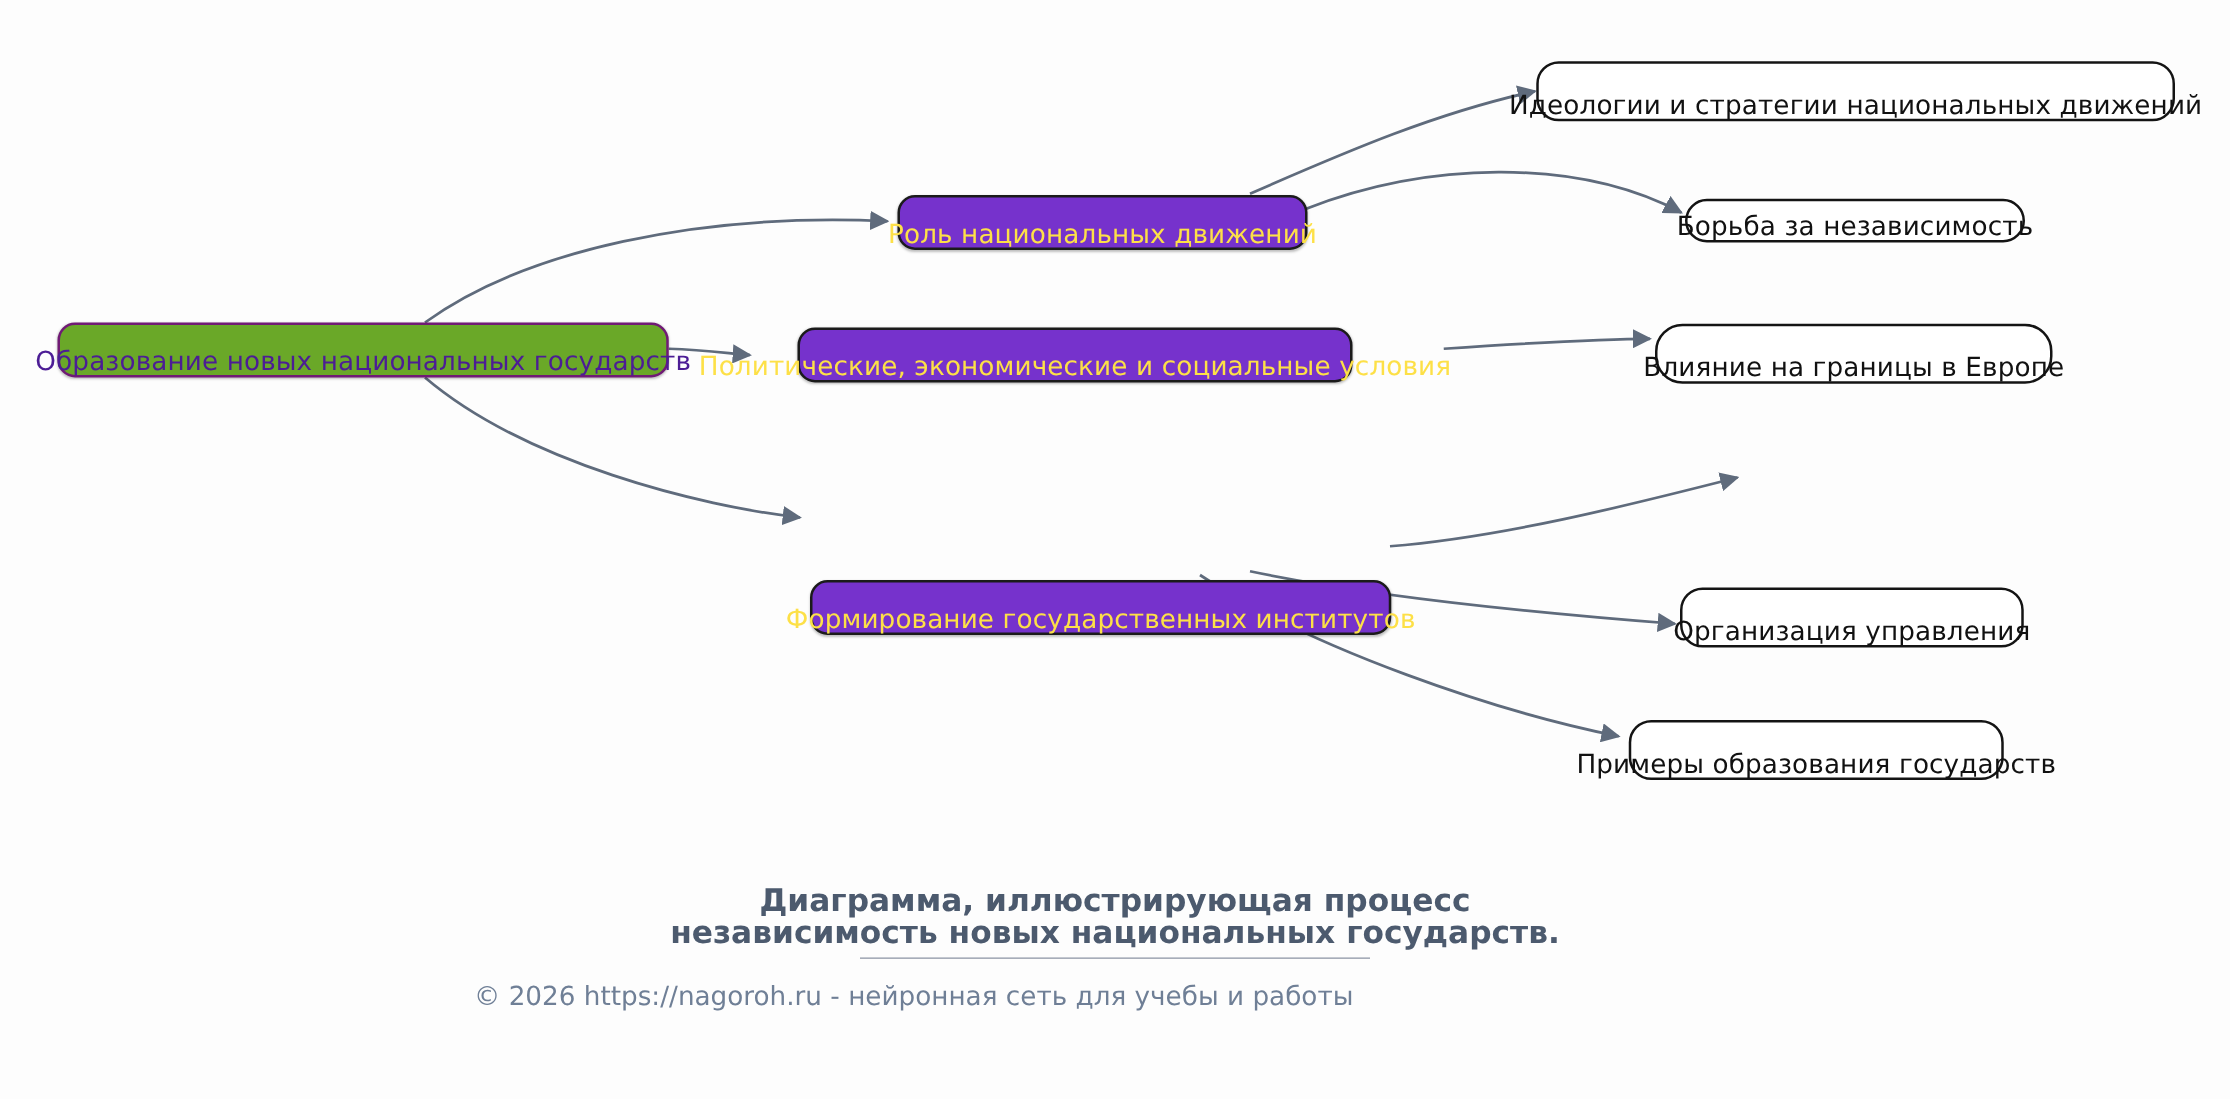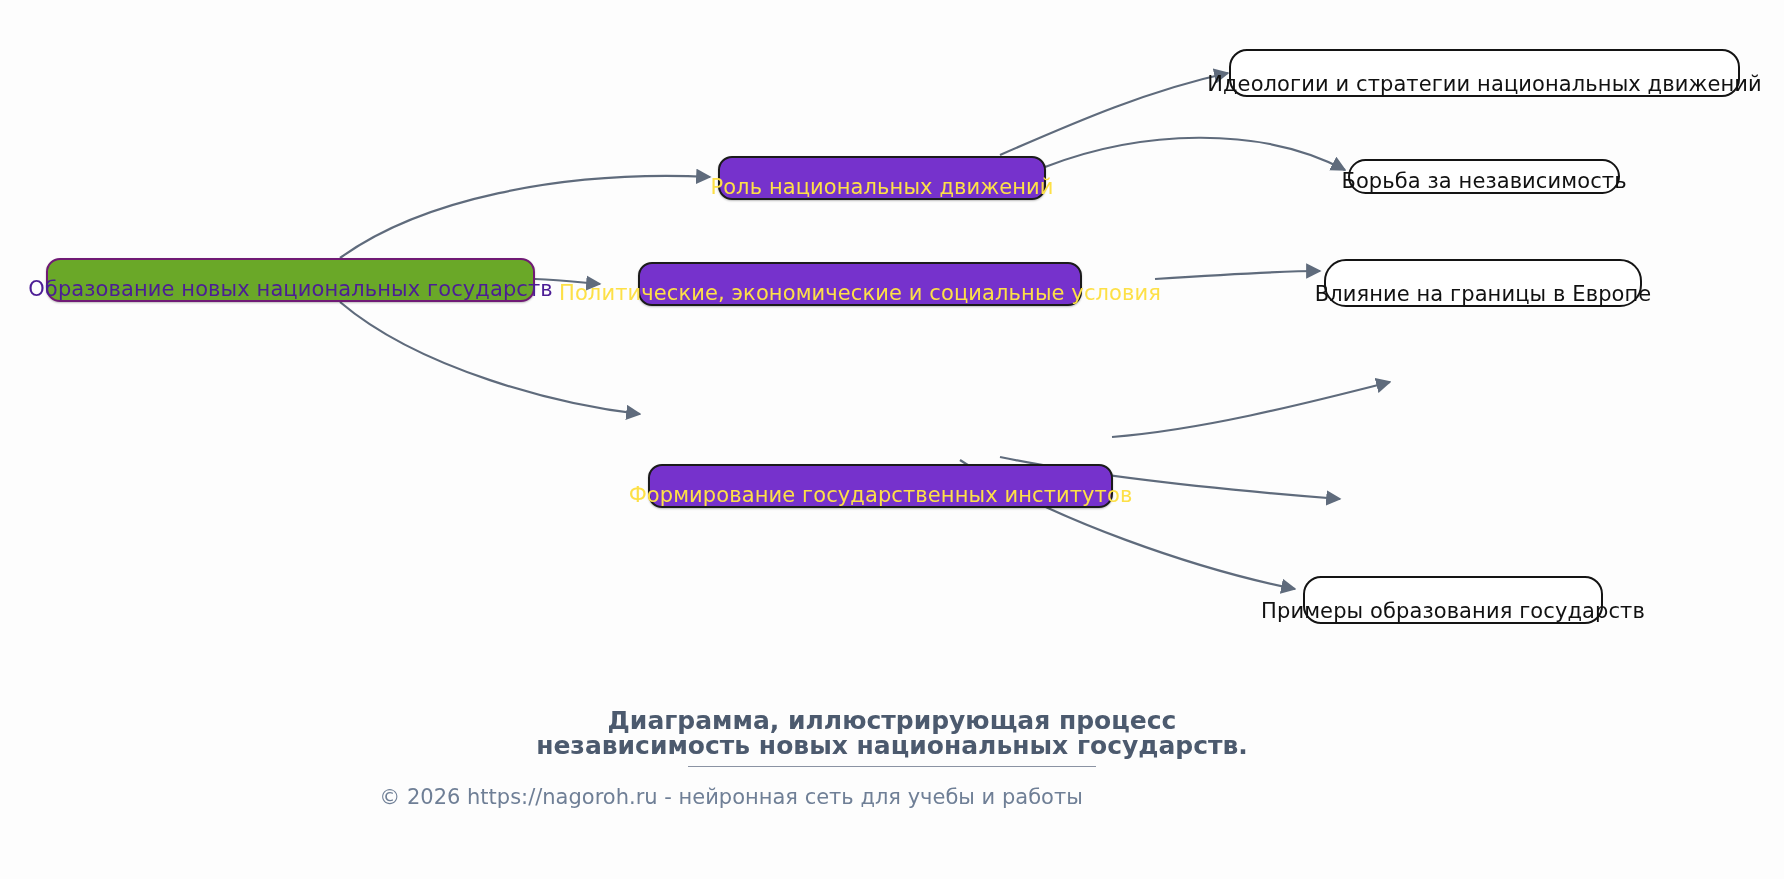--- a/index.html
+++ b/index.html
@@ -137,20 +137,23 @@
 
   <div class="node node-leaf" style="left:1348px; top:159px; width:272px; height:35px;">
     <span>Борьба за независимость</span>
   </div>
 
   <div class="node node-leaf" style="left:1324px; top:259px; width:318px; height:48px;border-radius:22px;">
     <span>Влияние на границы в Европе</span>
   </div>
 
 
+  <div class="node node-leaf" style="left:1344px; top:470px; width:275px; height:48px;">
+    <span>Организация управления</span>
+  </div>
 
   <div class="node node-leaf" style="left:1303px; top:576px; width:300px; height:48px;">
     <span>Примеры образования государств</span>
   </div>
 
   <div class="caption" style="top:708px;">
     <span>Диаграмма, иллюстрирующая процесс</span>
   </div>
   <div class="caption" style="top:733px;">
     <span>независимость новых национальных государств.</span>

